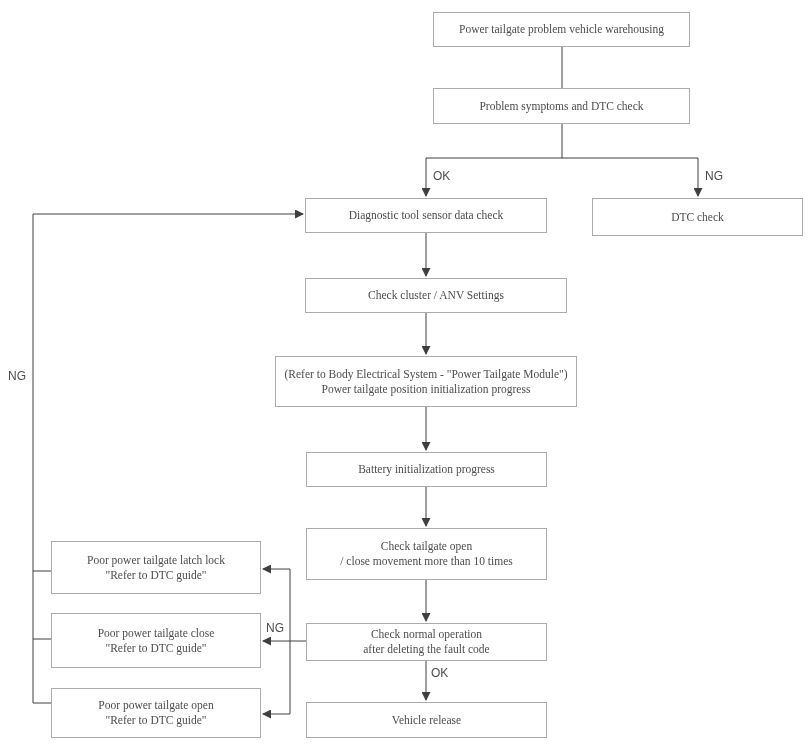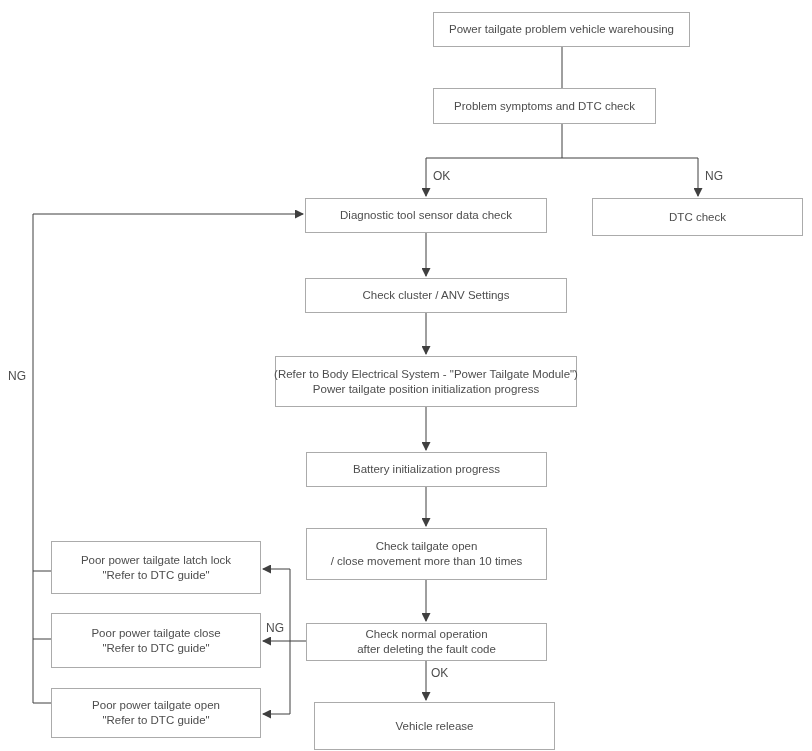--- a/index.html
+++ b/index.html
@@ -32,40 +32,40 @@
     background:#fff;
     display:flex;
     flex-direction:column;
     align-items:center;
     justify-content:center;
     text-align:center;
     color:var(--text);
     font-size:11.5px;
     line-height:1.28;
   }
-  .node span{display:block;white-space:nowrap;}
+  .node span{display:block;white-space:nowrap;font-family:Liberation Serif, serif;}
   .flow-label{
     position:absolute;
     color:var(--text);
     font-size:12px;
     line-height:1;
     white-space:nowrap;
   }
 
   
   .n-warehousing     {left:433px;top:12px; width:257px;height:35px;}
-  .n-symptoms        {left:433px;top:88px; width:223px;height:36px;}
+  .n-symptoms        {left:433px;top:88px; width:257px;height:36px;}
   .n-diagnostic      {left:305px;top:198px;width:242px;height:35px;}
   .n-dtc-check       {left:592px;top:198px;width:211px;height:38px;}
   .n-cluster         {left:305px;top:278px;width:262px;height:35px;}
   .n-position-init   {left:275px;top:356px;width:302px;height:51px;}
   .n-battery         {left:306px;top:452px;width:241px;height:35px;}
   .n-tailgate-check  {left:306px;top:528px;width:241px;height:52px;}
   .n-normal-op       {left:306px;top:623px;width:241px;height:38px;}
-  .n-vehicle-release {left:314px;top:702px;width:241px;height:48px;text-align:right;}
+  .n-vehicle-release {left:306px;top:702px;width:241px;height:36px;text-align:right;}
   .n-latch-lock      {left:51px; top:541px;width:210px;height:53px;}
   .n-close           {left:51px; top:613px;width:210px;height:55px;}
   .n-open            {left:51px; top:688px;width:210px;height:50px;}
 
   .l-ok-top    {left:433px;top:170px;}
   .l-ng-top    {left:705px;top:170px;}
   .l-ng-left   {left:8px;  top:370px;}
   .l-ng-mid    {left:266px;top:622px;}
   .l-ok-bottom {left:431px;top:667px;}
 </style>

